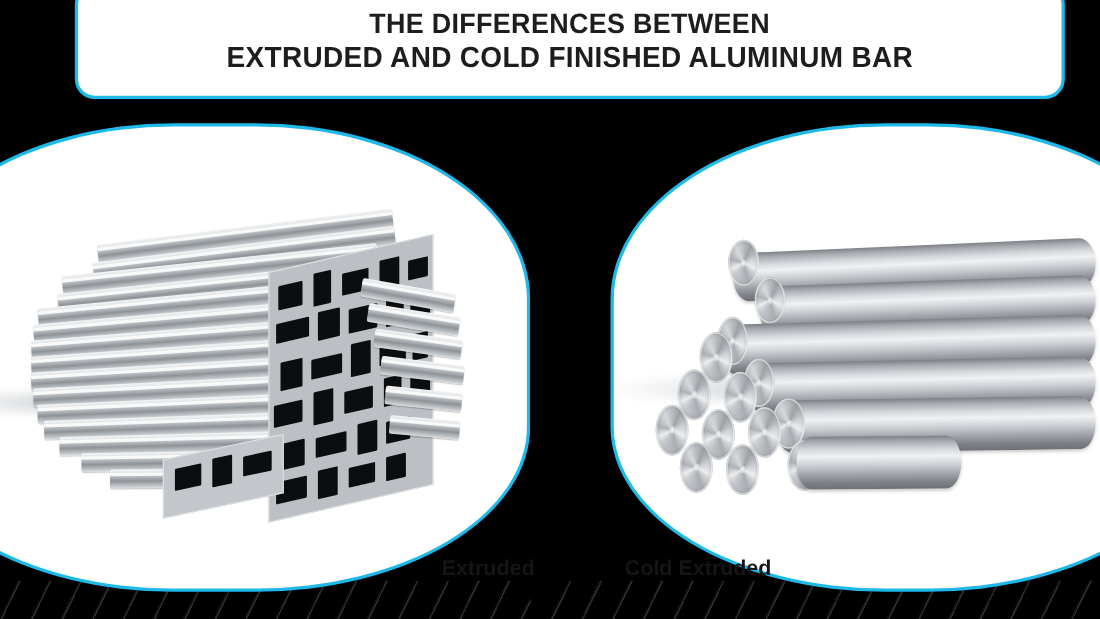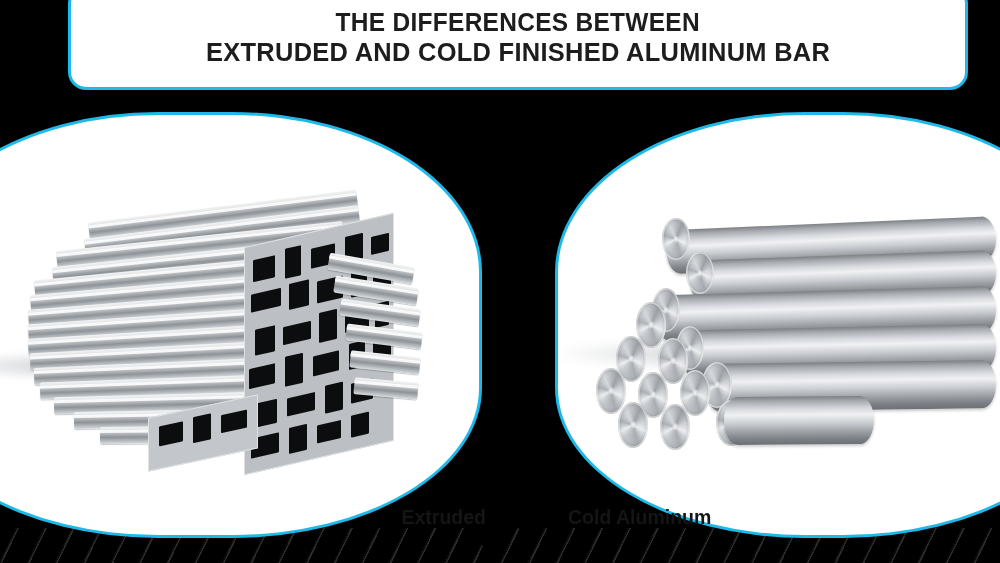--- a/index.html
+++ b/index.html
@@ -340,21 +340,21 @@
   </div>
 
   <div class="gutter-mask" style="left:482px;"></div>
 
   <div class="caption" id="caption-left">
     <div>Extruded</div>
     <div>Aluminum Bar</div>
   </div>
 
   <div class="caption" id="caption-right">
-    <div>Cold Aluminum</div>
+    <div>Cold Extruded</div>
     <div>Aluminum Bar</div>
   </div>
 
   <div id="title-card">
     <div class="title-line" id="title-line-1">THE DIFFERENCES BETWEEN</div>
     <div class="title-line" id="title-line-2">EXTRUDED AND COLD FINISHED ALUMINUM BAR</div>
   </div>
 
 </div>
 

